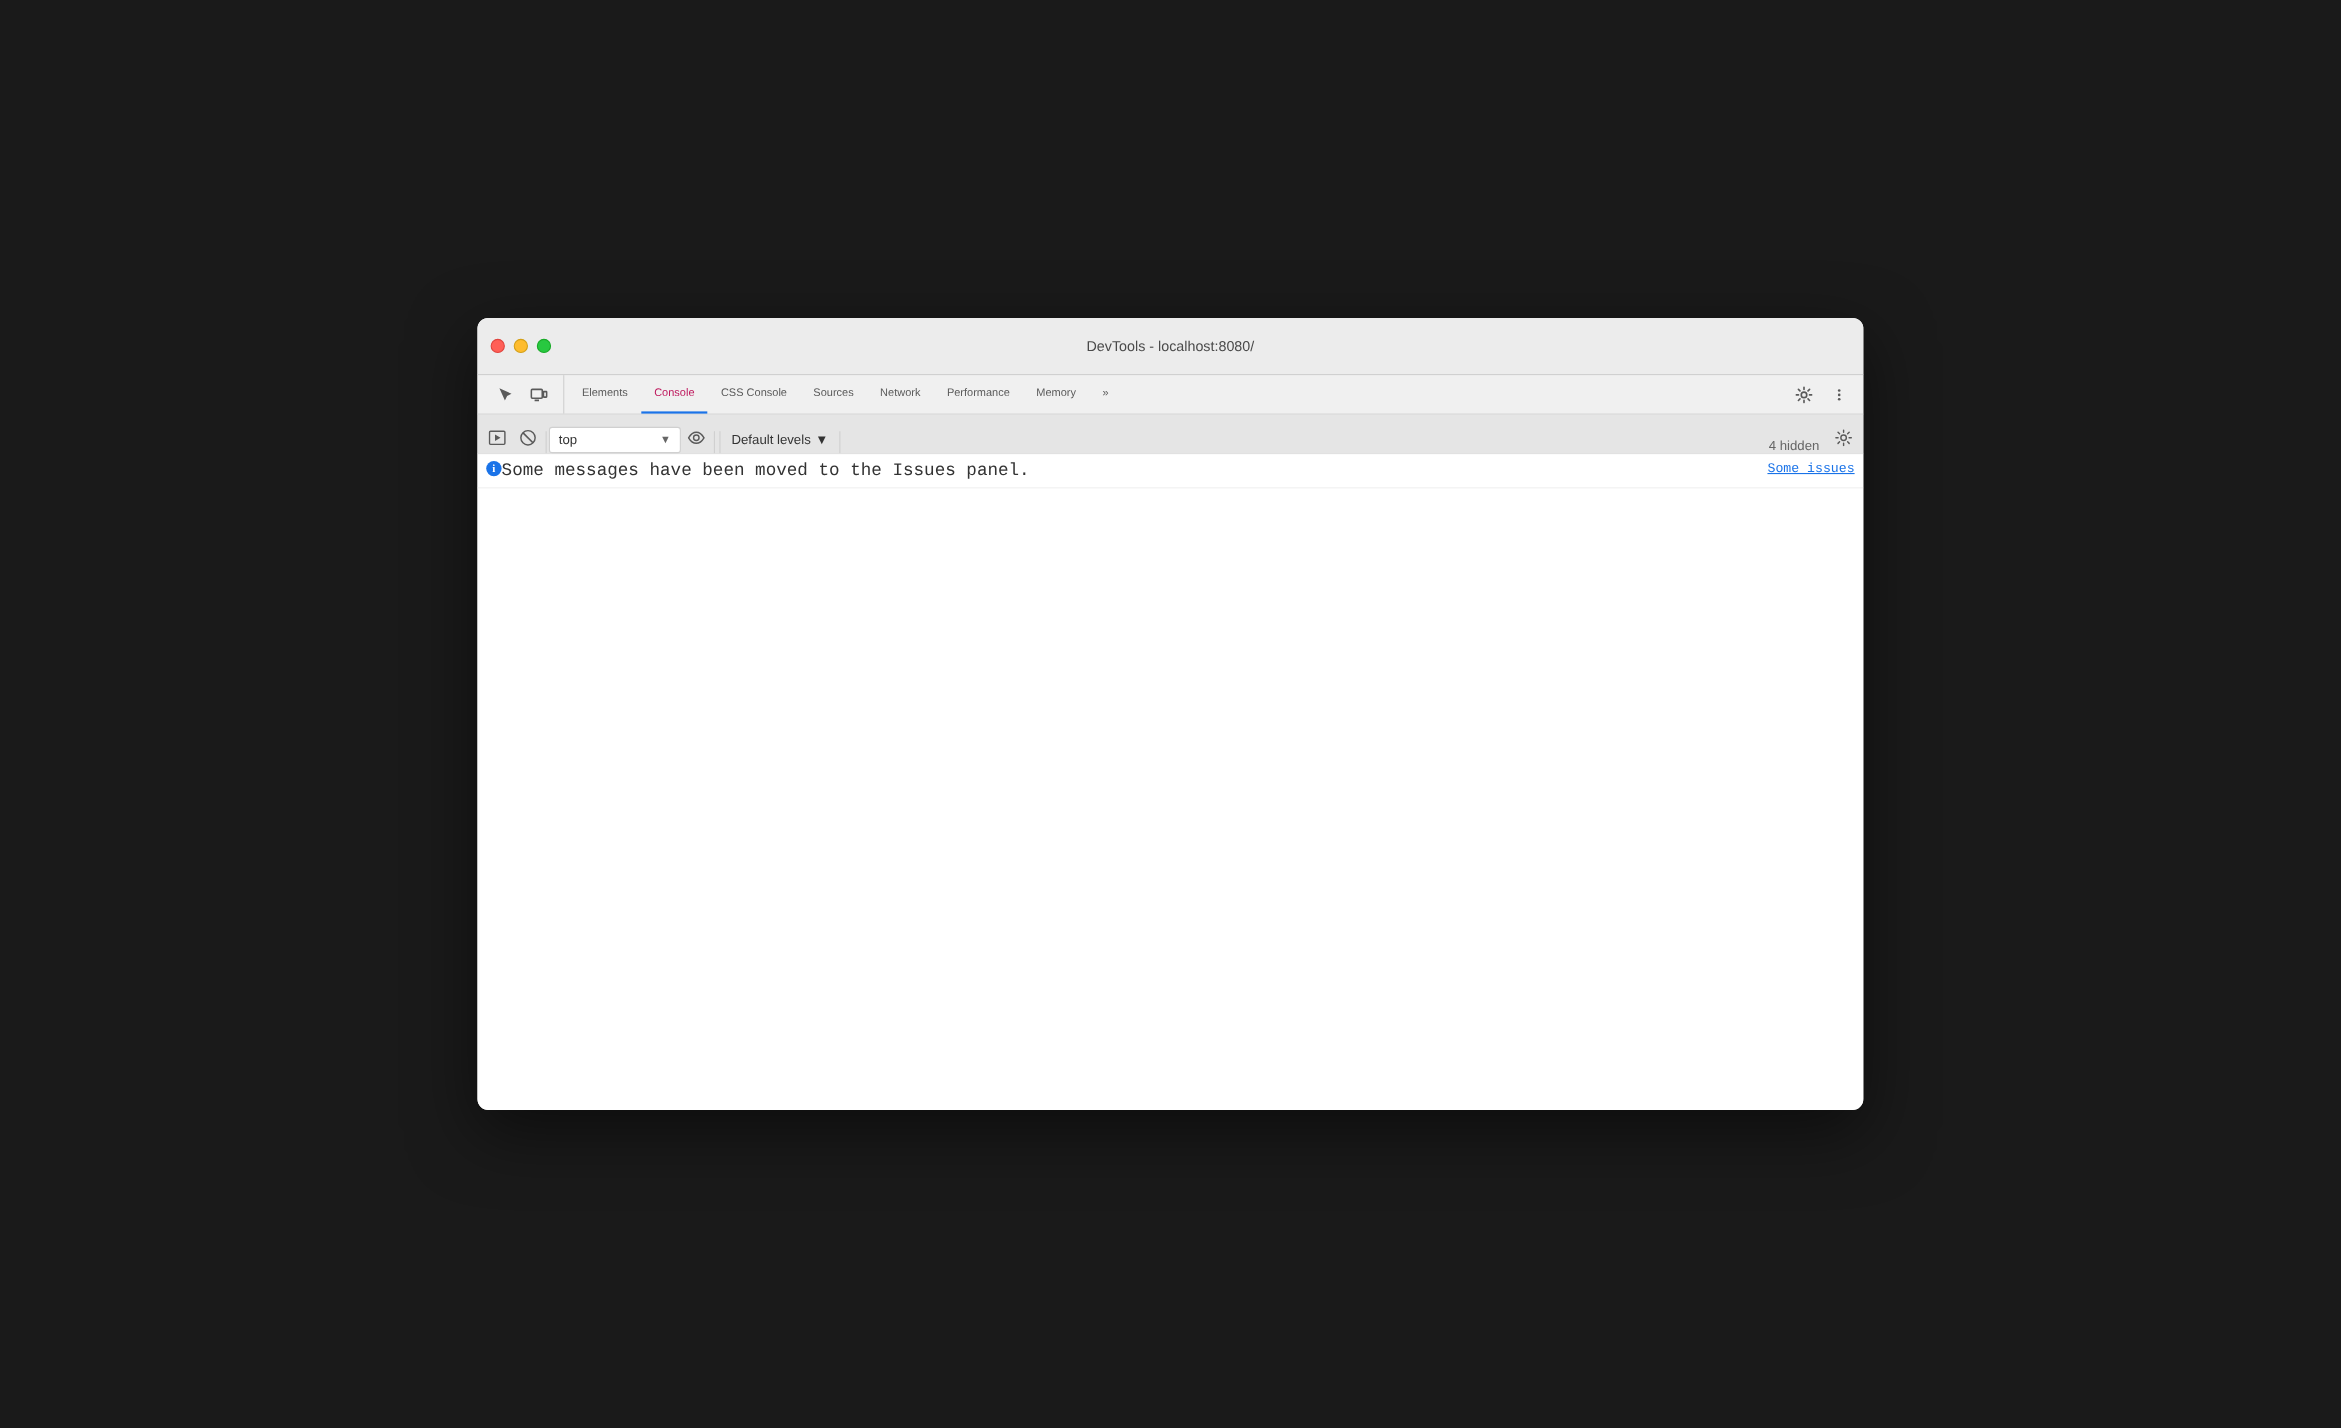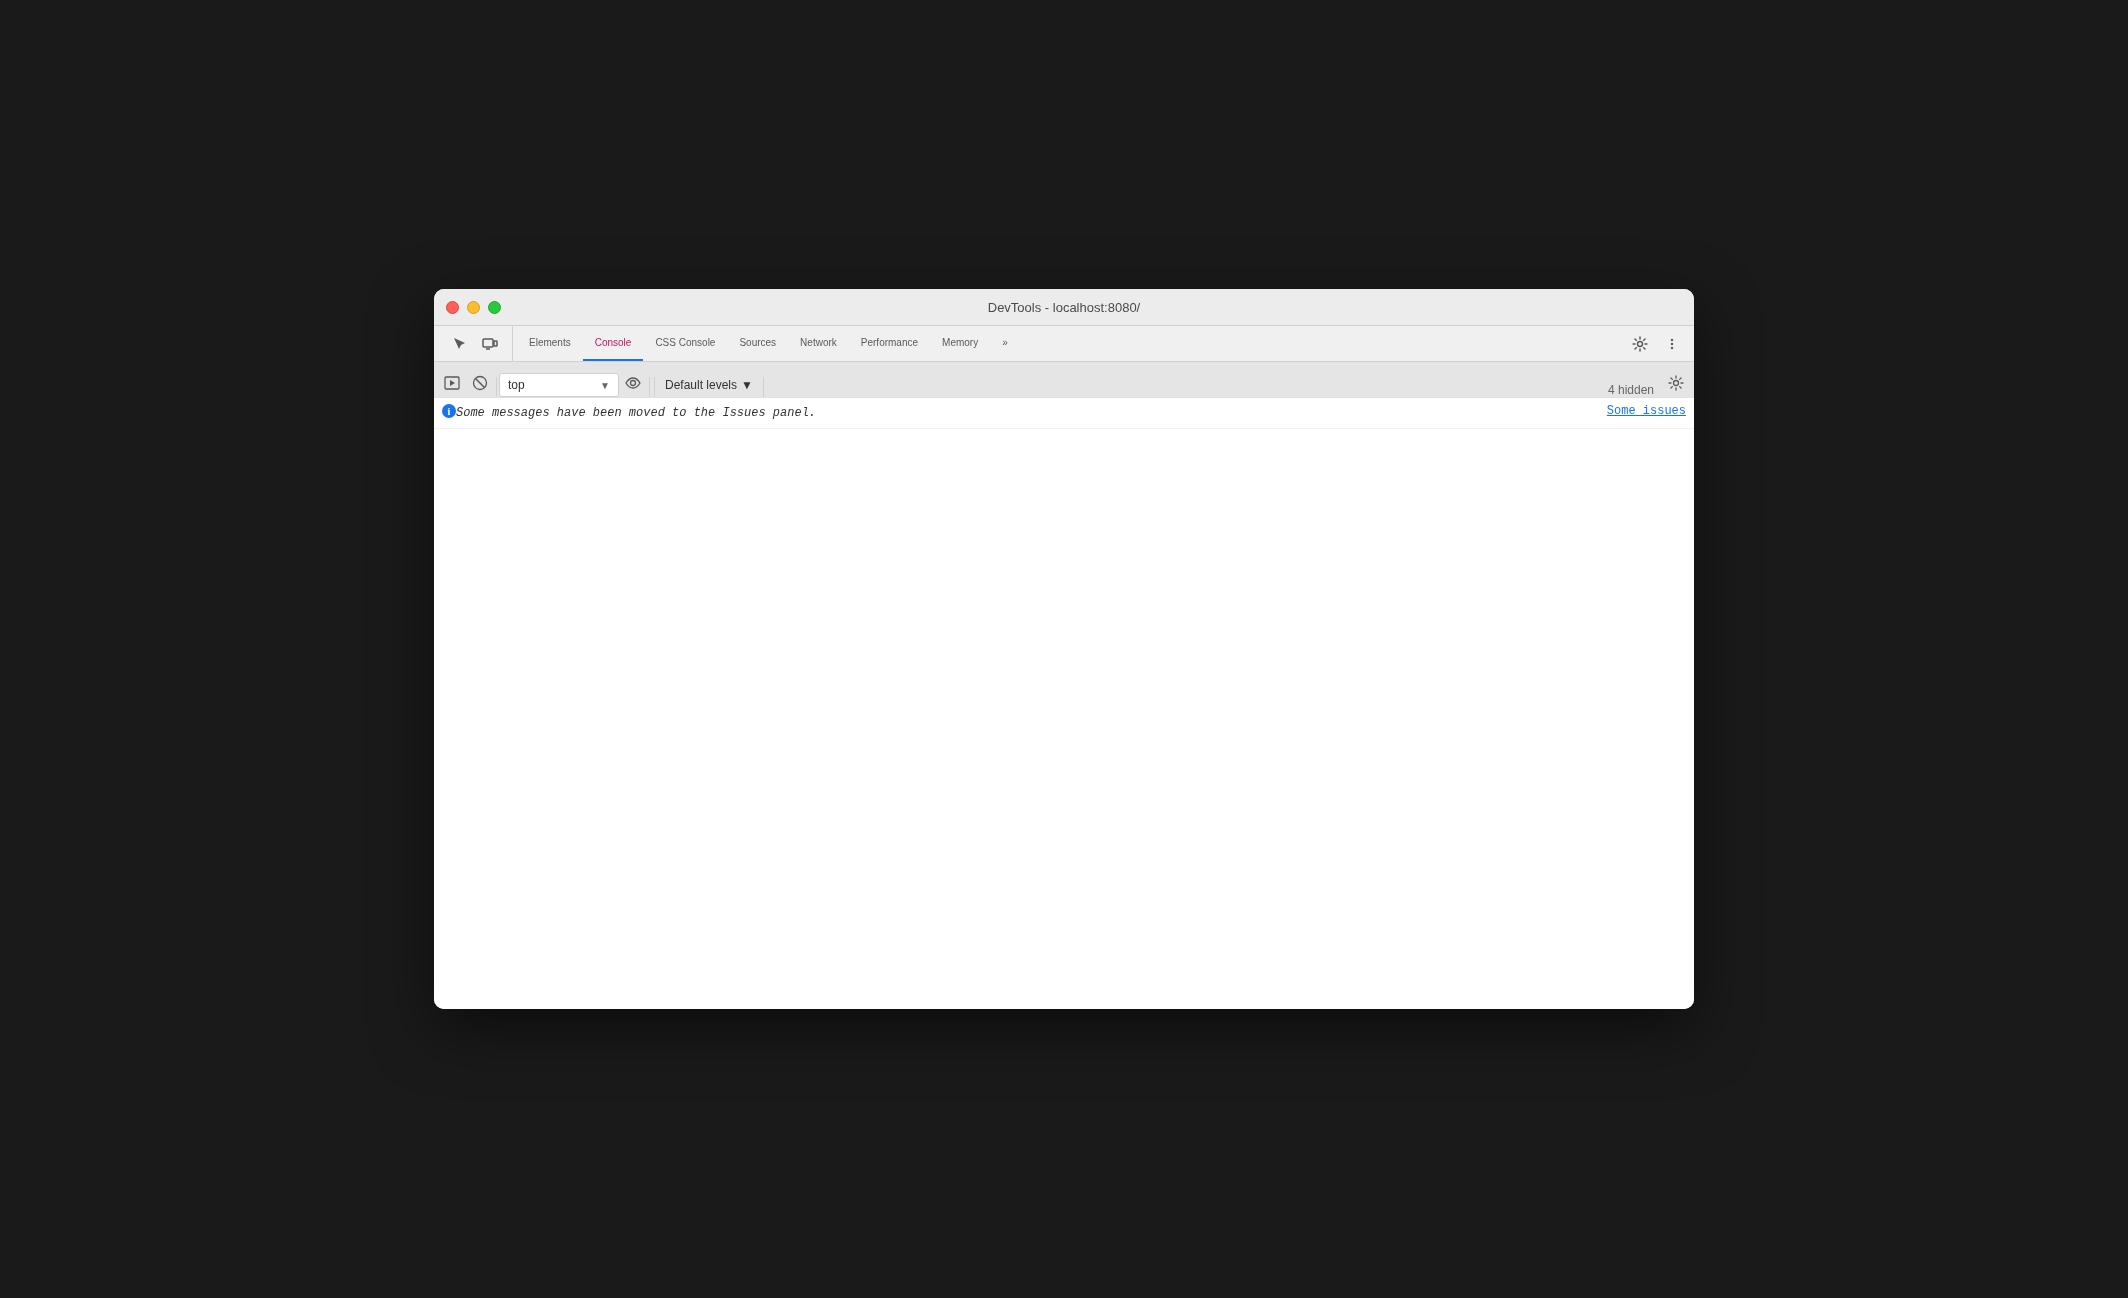--- a/index.html
+++ b/index.html
@@ -24,21 +24,21 @@
       border-radius: 10px;
       overflow: hidden;
       display: flex;
       flex-direction: column;
       box-shadow: 0 20px 60px rgba(0,0,0,0.5);
     }
 
     
     .title-bar {
       background: #ececec;
-      height: 37px;
+      height: 52px;
       display: flex;
       align-items: center;
       justify-content: center;
       position: relative;
       border-bottom: 1px solid #d0d0d0;
       flex-shrink: 0;
     }
 
     .traffic-lights {
       position: absolute;
@@ -270,23 +270,22 @@
       color: white;
       font-size: 10px;
       font-weight: bold;
       font-family: serif;
       flex-shrink: 0;
     }
 
     .msg-text {
       flex: 1;
       color: #333;
-      font-size: 12px;
+      font-size: 16px;
       line-height: 18px;
-      font-style: italic;
     }
 
     .view-issues-link {
       color: #1a73e8;
       text-decoration: underline;
       cursor: pointer;
       font-size: 12px;
       font-family: 'Menlo', 'Monaco', 'Courier New', monospace;
       white-space: nowrap;
       margin-left: 16px;

